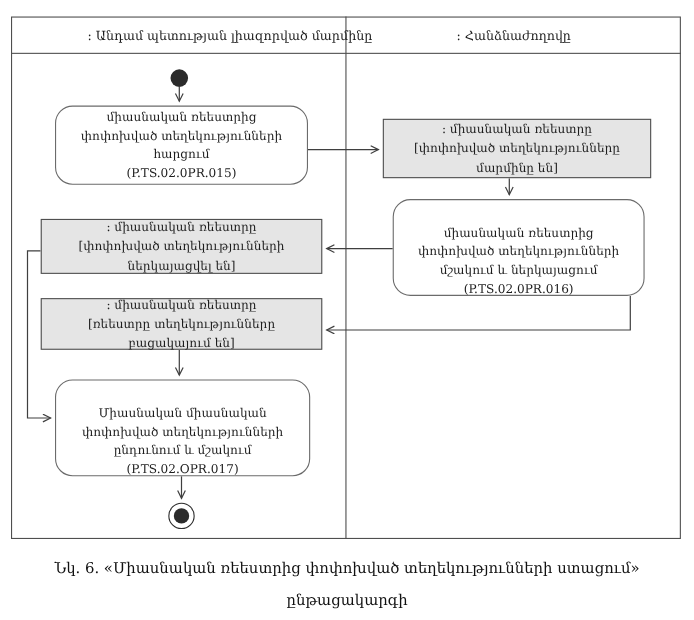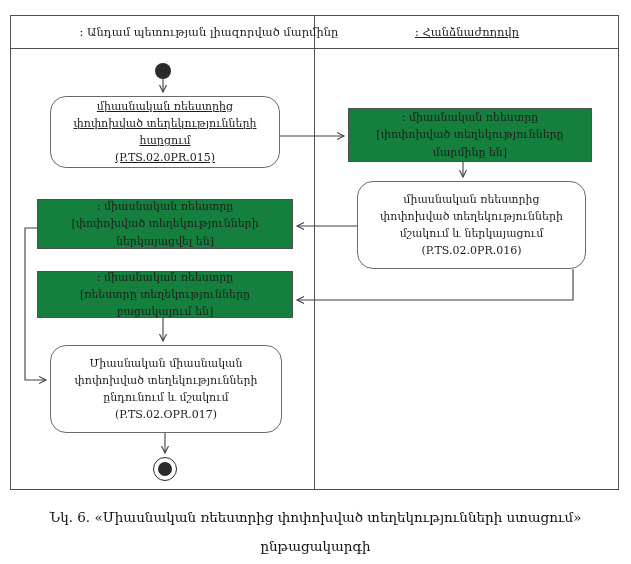--- a/index.html
+++ b/index.html
@@ -21,32 +21,32 @@
   }
   .header-sep{
     left:10px;top:48px;width:609px;height:0;
     border-top:1px solid #4f4f4f;
   }
   .lane-header{
     top:15px;height:33px;display:flex;align-items:center;justify-content:center;
     font-size:11.5px;white-space:nowrap;
   }
   .lane-header.left{left:10px;width:304px;padding-left:47px;}
-  .lane-header.right{left:315px;width:304px;text-decoration:underline;}
+  .lane-header.right{left:315px;width:304px;}
   
   .action{
     border:1px solid #6b6b6b;border-radius:16px;background:#ffffff;
     display:flex;flex-direction:column;align-items:center;
     font-size:11px;line-height:1.55;text-align:center;
     box-sizing:border-box;
   }
   .action.center{justify-content:center;}
-  .action.top{justify-content:flex-start;padding-top:9px;}
+  .action.top{justify-content:flex-start;padding-top:21px;}
   .object{
-    border:1px solid #4f4f4f;background:#15803d;
+    border:1px solid #4f4f4f;background:#e5e5e5;
     display:flex;flex-direction:column;align-items:center;justify-content:center;
     font-size:11px;line-height:1.55;text-align:center;
     box-sizing:border-box;
   }
   .node-text{padding:0 10px;}
   .start-node{
     left:155px;top:63px;width:16px;height:16px;border-radius:50%;
     background:#2b2b2b;
   }
   .final-node{
@@ -90,21 +90,21 @@
     <path d="M357,226 L297,226" marker-end="url(#arrow)"></path>
     <path d="M573,269 L573,300 L297,300" marker-end="url(#arrow)"></path>
     <path d="M37,228 L25,228 L25,380 L46,380" marker-end="url(#arrow)"></path>
     <path d="M163,318 L163,341" marker-end="url(#arrow)"></path>
     <path d="M165,433 L165,453" marker-end="url(#arrow)"></path>
   </g>
 </svg>
 
 <div class="abs start-node"></div>
 
-<div class="abs action center" style="left:50px;top:96px;width:230px;height:72px;text-decoration:underline;">
+<div class="abs action center" style="left:50px;top:96px;width:230px;height:72px;">
   <div class="node-text">միասնական ռեեստրից փոփոխված տեղեկությունների հարցում</div>
   <div class="node-text">(P.TS.02.0PR.015)</div>
 </div>
 
 <div class="abs object" style="left:348px;top:108px;width:244px;height:54px;">
   <div class="node-text">: միասնական ռեեստրը</div>
   <div class="node-text">[փոփոխված տեղեկությունները մարմինը են]</div>
 </div>
 
 <div class="abs action top" style="left:357px;top:181px;width:229px;height:88px;">

